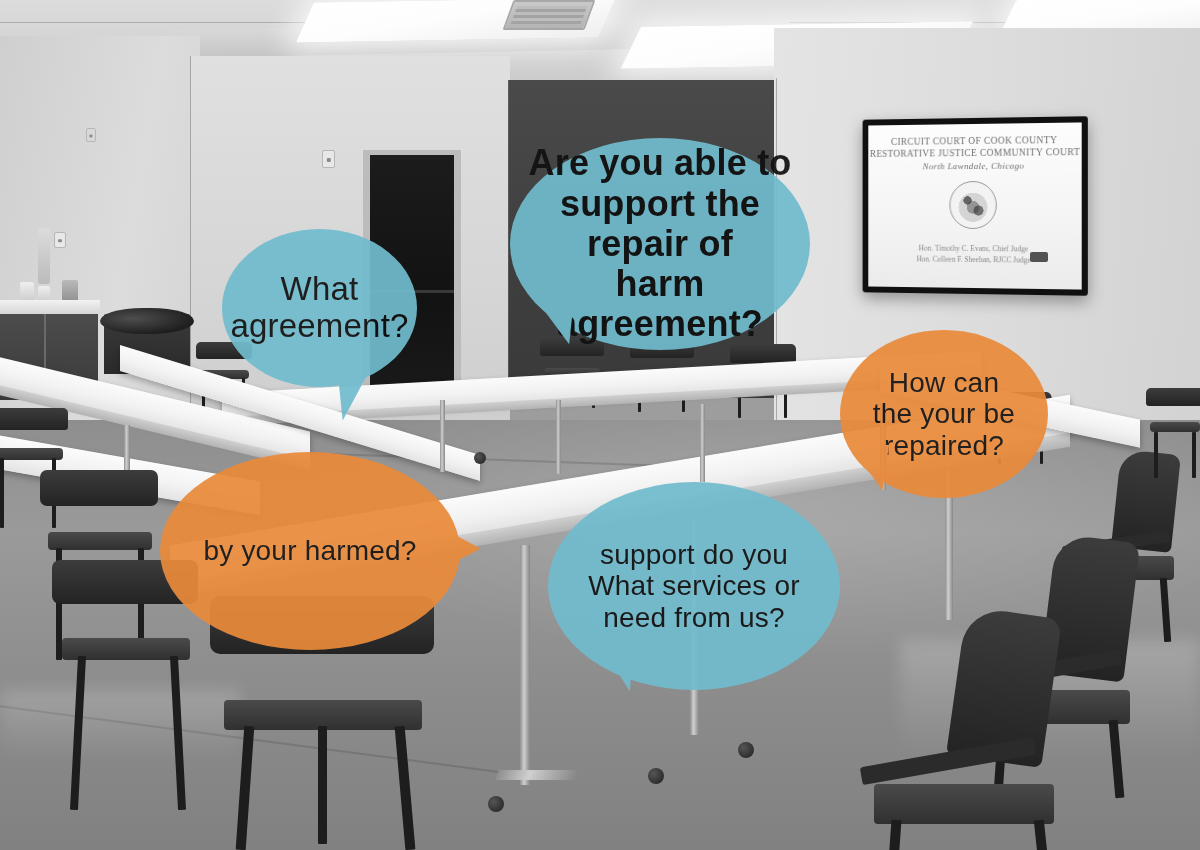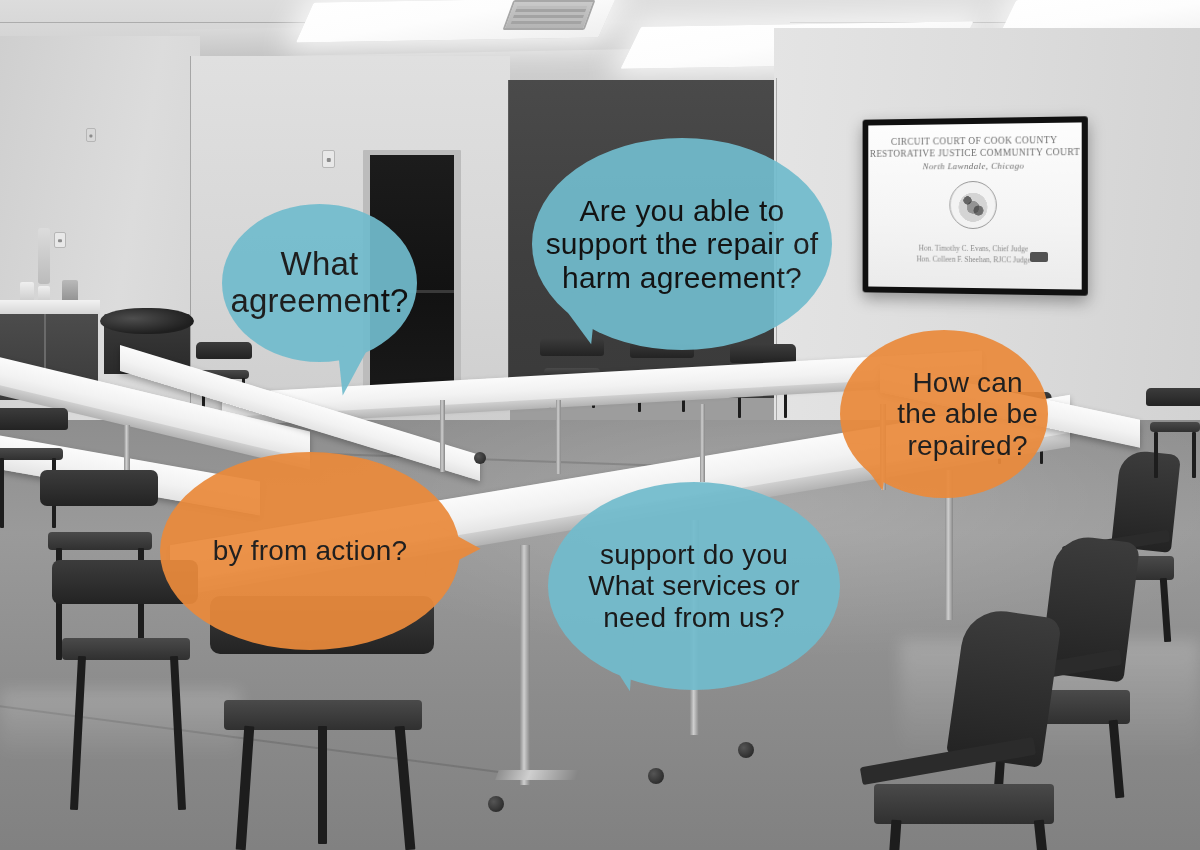--- a/index.html
+++ b/index.html
@@ -410,49 +410,49 @@
         <div class="tv-names">
           <div class="tv-name">Hon. Timothy C. Evans, Chief Judge</div>
           <div class="tv-name">Hon. Colleen F. Sheehan, RJCC Judge</div>
         </div>
       </div>
     </div>
     <div class="tv-mount"></div>
 
   </div>
 
-  <div class="bubble b-blue" style="left:222px;top:204px;width:195px;height:158px;font-size:33px;align-items:center;">
+  <div class="bubble b-blue" style="left:222px;top:229px;width:195px;height:158px;font-size:33px;align-items:center;">
     <div class="txt">
       <div>What</div>
       <div>agreement?</div>
     </div>
     <div class="tail" style="left:118px;top:140px;border-left:30px solid #72bccd;border-bottom:44px solid transparent;border-top:6px solid transparent;transform:rotate(-6deg);"></div>
   </div>
 
-  <div class="bubble b-blue" style="left:532px;top:138px;width:300px;height:212px;font-size:30px;">
+  <div class="bubble b-blue" style="left:510px;top:138px;width:300px;height:212px;font-size:36px;font-weight:bold;">
     <div class="txt">
       <div>Are you able to</div>
       <div>support the repair of</div>
       <div>harm agreement?</div>
     </div>
     <div class="tail" style="left:18px;top:152px;border-right:44px solid #72bccd;border-bottom:48px solid transparent;border-top:4px solid transparent;transform:rotate(6deg);"></div>
   </div>
 
-  <div class="bubble b-orange" style="left:840px;top:330px;width:208px;height:168px;font-size:28px;justify-content:flex-end;">
+  <div class="bubble b-orange" style="left:840px;top:330px;width:208px;height:168px;font-size:28px;">
     <div class="txt">
       <div>How can</div>
-      <div>the able be</div>
+      <div>the your be</div>
       <div>repaired?</div>
     </div>
     <div class="tail" style="left:6px;top:112px;border-right:40px solid #ea8a3c;border-bottom:42px solid transparent;border-top:4px solid transparent;transform:rotate(8deg);"></div>
   </div>
 
   <div class="bubble b-orange" style="left:160px;top:452px;width:300px;height:198px;font-size:28px;">
     <div class="txt">
-      <div>by from action?</div>
+      <div>by your harmed?</div>
     </div>
     <div class="tail" style="left:268px;top:72px;border-left:52px solid #ea8a3c;border-bottom:34px solid transparent;border-top:22px solid transparent;transform:rotate(6deg);"></div>
   </div>
 
   <div class="bubble b-blue" style="left:548px;top:482px;width:292px;height:208px;font-size:28px;">
     <div class="txt">
       <div>support do you</div>
       <div>What services or</div>
       <div>need from us?</div>
     </div>

